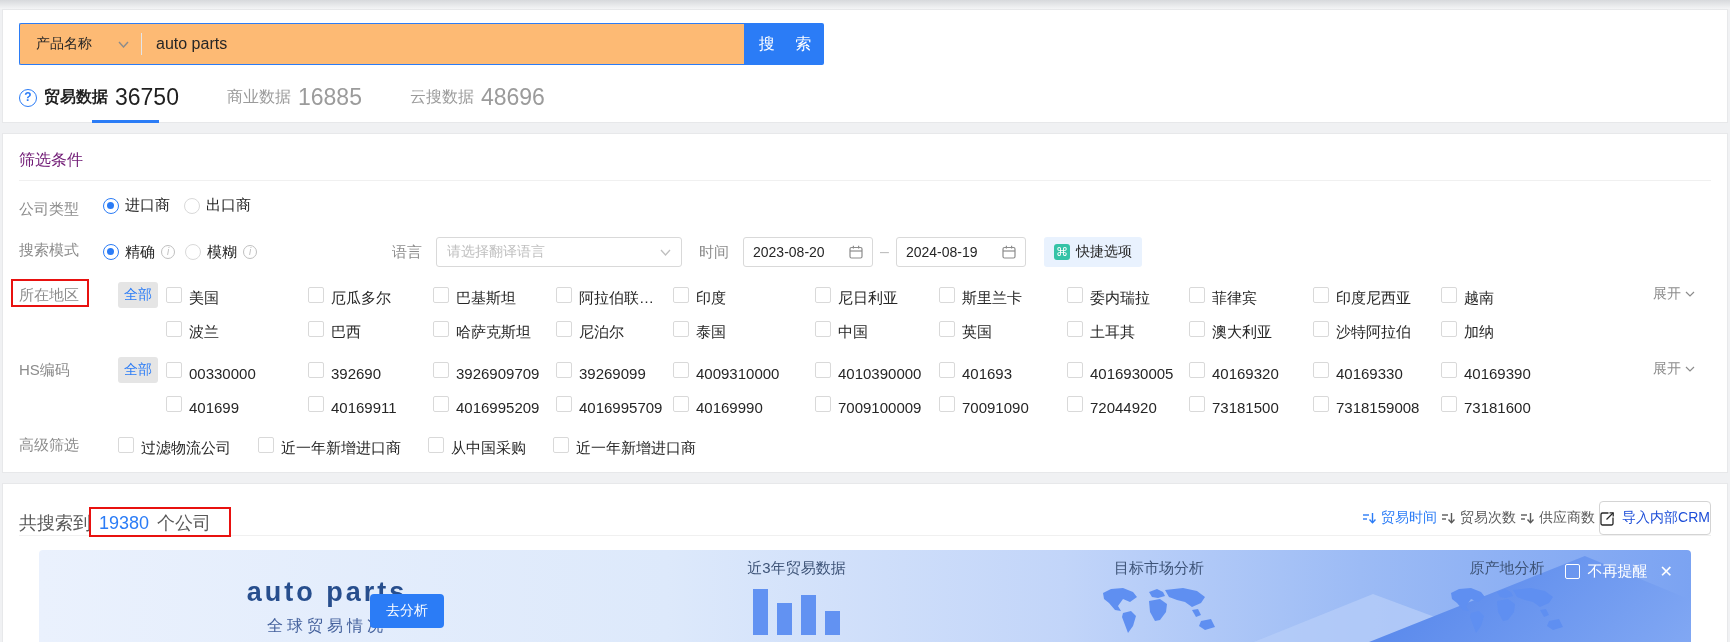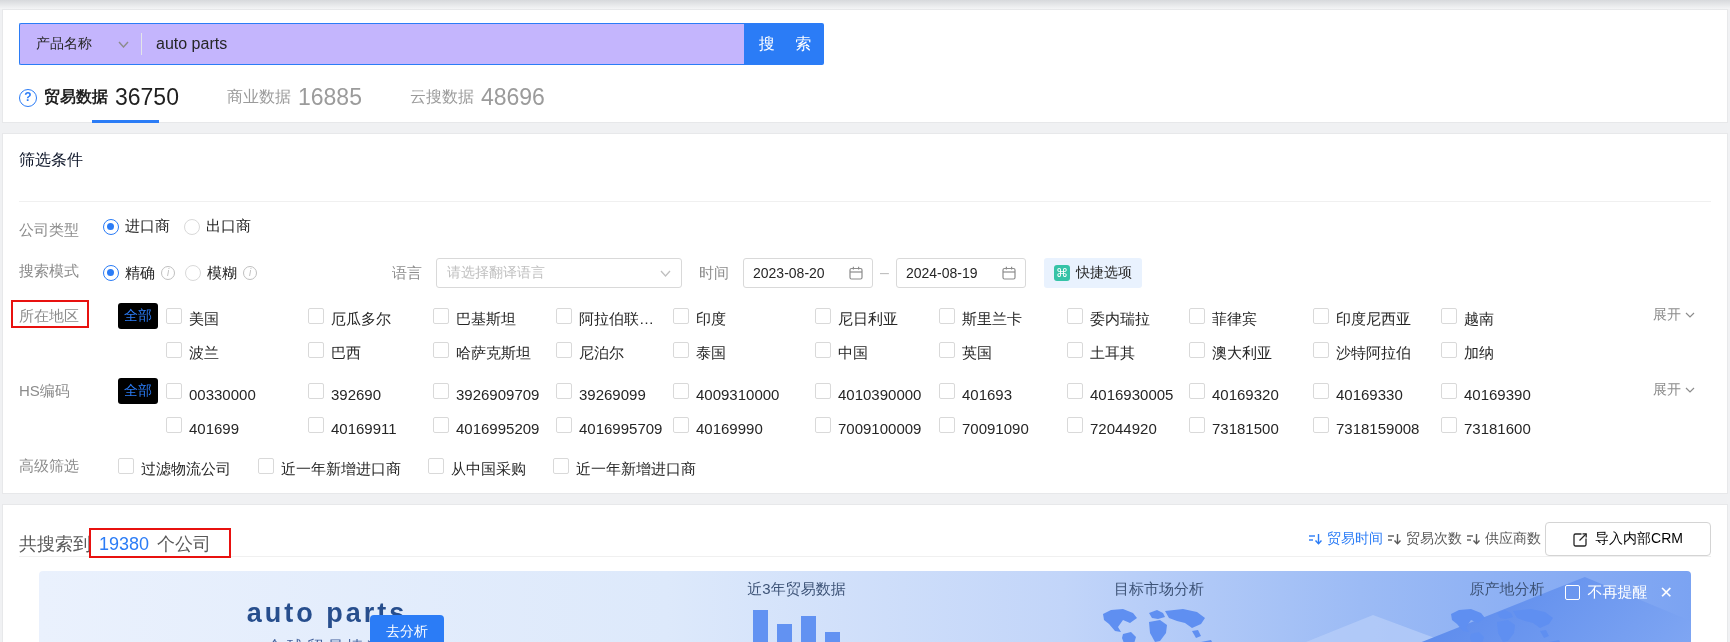--- a/index.html
+++ b/index.html
@@ -6,77 +6,77 @@
   html,body { width:1730px; height:642px; overflow:hidden;
     font-family:"Liberation Sans","DejaVu Sans",sans-serif;
     background:#f0f1f3; color:#262626; }
   .top-strip { height:9px; background:linear-gradient(#d7d9dc,#f4f5f6); }
   .card { background:#fff; border:1px solid #e7e8ea; margin:0 2px; }
   .gap { height:10px; }
 
   
   .card-top { padding:13px 16px 0 16px; height:114px; }
   .search-bar { display:flex; width:805px; height:42px; }
-  .search-box { flex:1; display:flex; align-items:center; border:1px solid #2b7cf6; border-right:none; border-radius:2px 0 0 2px; background:#c4b5fd; }
+  .search-box { flex:1; display:flex; align-items:center; border:1px solid #2b7cf6; border-right:none; border-radius:2px 0 0 2px; background:#fdba74; }
   .cat-select { display:flex; align-items:center; gap:26px; padding:0 12px 0 16px; cursor:pointer; font-size:14px; color:#262626; }
   .v-sep { width:1px; height:22px; background:#e3e5e8; }
   .search-input { flex:1; border:none; outline:none; font-size:16px; color:#262626; padding:0 14px; font-family:inherit; background:transparent; }
   .search-btn { width:80px; background:#2b7cf6; color:#fff; border:none; font-size:16px; letter-spacing:8px; padding-left:10px; cursor:pointer; border-radius:0 2px 2px 0; font-family:inherit; }
   .tabs { display:flex; align-items:flex-end; gap:48px; margin-top:16px; height:42px; position:relative; }
   .tab { display:flex; align-items:center; gap:7px; padding-bottom:12px; cursor:pointer; }
   .tab .t-label { font-size:16px; color:#9b9b9b; }
   .tab .t-count { font-size:23px; color:#9b9b9b; }
   .tab.active .t-label { color:#1f1f1f; font-weight:bold; }
   .tab.active .t-count { color:#1f1f1f; font-weight:normal; }
   .tab-underline { position:absolute; left:73px; bottom:0; width:67px; height:3px; background:#2b7cf6; }
   .q-icon { width:18px; height:18px; border:1.5px solid #2b7cf6; border-radius:50%; color:#2b7cf6; font-size:12px; line-height:15px; text-align:center; font-weight:bold; }
 
   
   .card-filter { padding:16px 16px 14px 16px; }
-  .filter-title { font-size:16px; color:#0f172a; padding-bottom:30px; border-bottom:1px solid #f0f0f0; }
+  .filter-title { font-size:16px; color:#701a75; padding-bottom:9px; border-bottom:1px solid #f0f0f0; }
   .f-row { display:flex; align-items:flex-start; margin-top:15px; position:relative; }
   .f-label { width:84px; flex:none; font-size:15px; color:#8c8c8c; line-height:26px; position:relative; }
   .red-box { position:absolute; border:2px solid #e8110f; pointer-events:none; }
   .rb-region { left:-8px; top:-3px; width:78px; height:28px; }
   .f-content { display:flex; align-items:center; }
   
   .radio { display:flex; align-items:center; gap:6px; margin-right:14px; cursor:pointer; font-size:15px; color:#262626; }
   .r-dot { width:16px; height:16px; border-radius:50%; border:1px solid #d9d9d9; background:#fff; position:relative; flex:none; }
   .radio.sel .r-dot { border:1.5px solid #2b7cf6; }
   .radio.sel .r-dot::after { content:""; position:absolute; left:3px; top:3px; width:7px; height:7px; border-radius:50%; background:#2b7cf6; }
   .info-i { width:14px; height:14px; border:1px solid #bfbfbf; border-radius:50%; color:#bfbfbf; font-size:10px; line-height:12px; text-align:center; font-style:italic; margin-left:-8px; margin-right:10px; }
   
   .inline-label { font-size:15px; color:#8c8c8c; }
   .lang-select { width:246px; height:30px; border:1px solid #d9d9d9; border-radius:3px; display:flex; align-items:center; justify-content:space-between; padding:0 10px; margin-left:14px; cursor:pointer; background:#fff; }
   .placeholder { color:#bfbfbf; font-size:14px; }
   .date-input { width:130px; height:30px; border:1px solid #d9d9d9; border-radius:3px; display:flex; align-items:center; justify-content:space-between; padding:0 9px; margin-left:14px; background:#fff; font-size:14px; color:#262626; cursor:pointer; }
   .date-dash { color:#bfbfbf; margin-left:7px; }
   .quick-btn { display:flex; align-items:center; gap:6px; height:30px; background:#e9f2fe; border:none; border-radius:3px; color:#262626; font-size:14px; padding:0 10px; margin-left:18px; cursor:pointer; font-family:inherit; }
   .cmd-icon { width:16px; height:16px; background:#35c3a7; border-radius:3px; color:#fff; font-size:12px; line-height:16px; text-align:center; }
   
-  .all-btn { width:40px; height:26px; background:#000000; color:#2b7cf6; border:none; border-radius:3px; font-size:14px; margin:0 8px 0 15px; cursor:pointer; flex:none; font-family:inherit; }
+  .all-btn { width:40px; height:26px; background:#e5e5e5; color:#2b7cf6; border:none; border-radius:3px; font-size:14px; margin:0 8px 0 15px; cursor:pointer; flex:none; font-family:inherit; }
   .cb-grid { flex:1; display:grid; grid-template-columns:142px 125px 123px 117px 142px 124px 128px 122px 124px 128px auto; grid-auto-rows:26px; row-gap:8px; align-items:center; }
   .cb-item { display:flex; align-items:center; gap:7px; cursor:pointer; overflow:hidden; white-space:nowrap; padding-right:8px; }
   .cb-box { width:16px; height:16px; border:1px solid #d9d9d9; border-radius:2px; background:#fff; flex:none; }
   .cb-label { font-size:15px; color:#262626; overflow:hidden; text-overflow:ellipsis;margin-top:7px; }
   .expand-link { position:absolute; right:16px; top:3px; font-size:14px; color:#8c8c8c; cursor:pointer; display:flex; align-items:center; gap:4px; }
   .adv-list { display:flex; gap:27px; margin-left:15px; }
   .adv-list .cb-item { padding-right:0; }
 
   
   .card-results { margin-top:0; height:206px; padding:0 16px; }
   .res-header { height:52px; display:flex; align-items:flex-end; border-bottom:1px solid #f0f0f0; }
   .res-title { font-size:18px; color:#595959; display:flex; align-items:center; }
   .res-count { color:#2b7cf6; margin:0 8px; position:relative; }
   .count-wrap { position:relative; display:flex; align-items:center; }
   .rb-count { left:-2px; top:-4px; width:142px; height:30px; }
   .res-right { margin-left:auto; display:flex; align-items:center; gap:4px; }
   .sort-item { display:flex; align-items:center; gap:5px; font-size:14px; color:#595959; cursor:pointer; }
   .sort-item.active { color:#2b7cf6; }
-  .crm-btn { display:flex; align-items:center; gap:7px; height:34px; padding:0 27px; border:1px solid #d4d4d4; border-radius:4px; background:#fff; font-size:14px; color:#000000; cursor:pointer; font-family:inherit; }
+  .crm-btn { display:flex; align-items:center; gap:7px; height:34px; padding:0 0; border:1px solid #d4d4d4; border-radius:4px; background:#fff; font-size:14px; color:#1d4ed8; cursor:pointer; font-family:inherit; }
 
   
   .banner-wrap { padding:14px 20px 20px 20px; }
   .banner { position:relative; height:102px; border-radius:4px; overflow:hidden;
     background:linear-gradient(90deg,#eaf1fd 0%,#ddE9fb 38%,#c2d5f9 62%,#9cbbf5 80%,#7ba3f2 100%); }
   .tri { position:absolute; bottom:0; }
   .tri-light { left:1190px; width:300px; height:58px; background:#b7cdf8; opacity:.75; clip-path:polygon(48% 0,100% 100%,0 100%); }
   .tri-dark { left:1305px; width:430px; height:96px; background:linear-gradient(135deg,#4e80ea,#8cb0f5); clip-path:polygon(56% 0,110% 100%,0 100%); }
   .bn-left { position:absolute; left:158px; top:27px; width:260px; text-align:center; }
   .bn-title { font-size:27px; font-weight:bold; color:#274e8d; letter-spacing:3px; }

